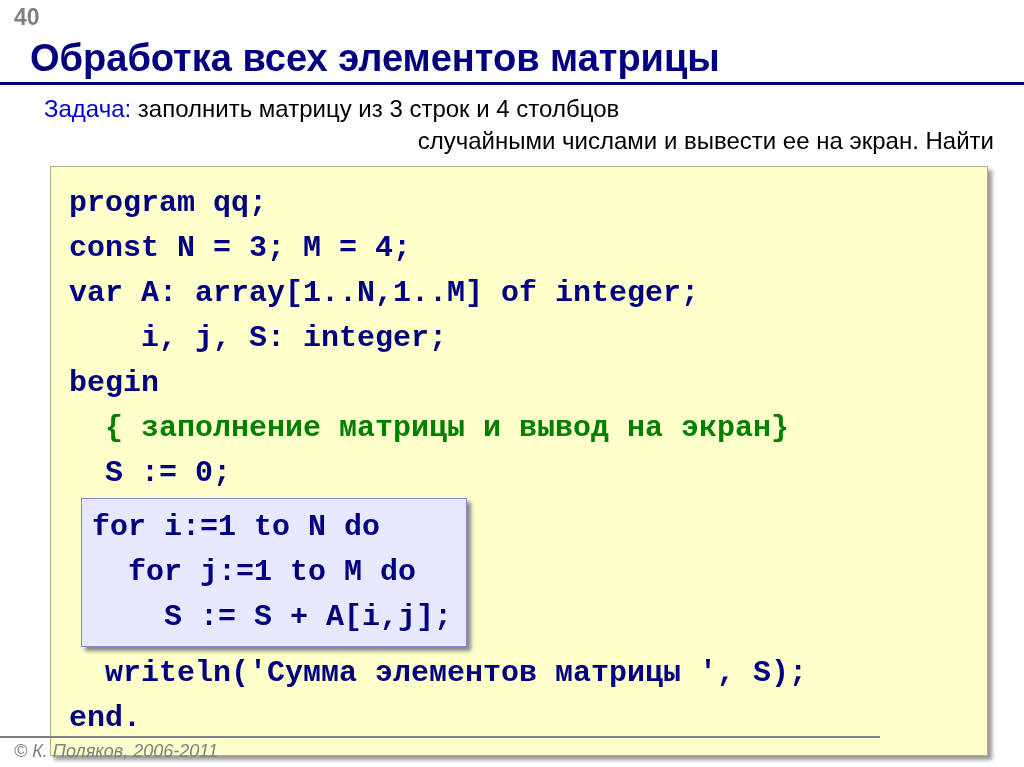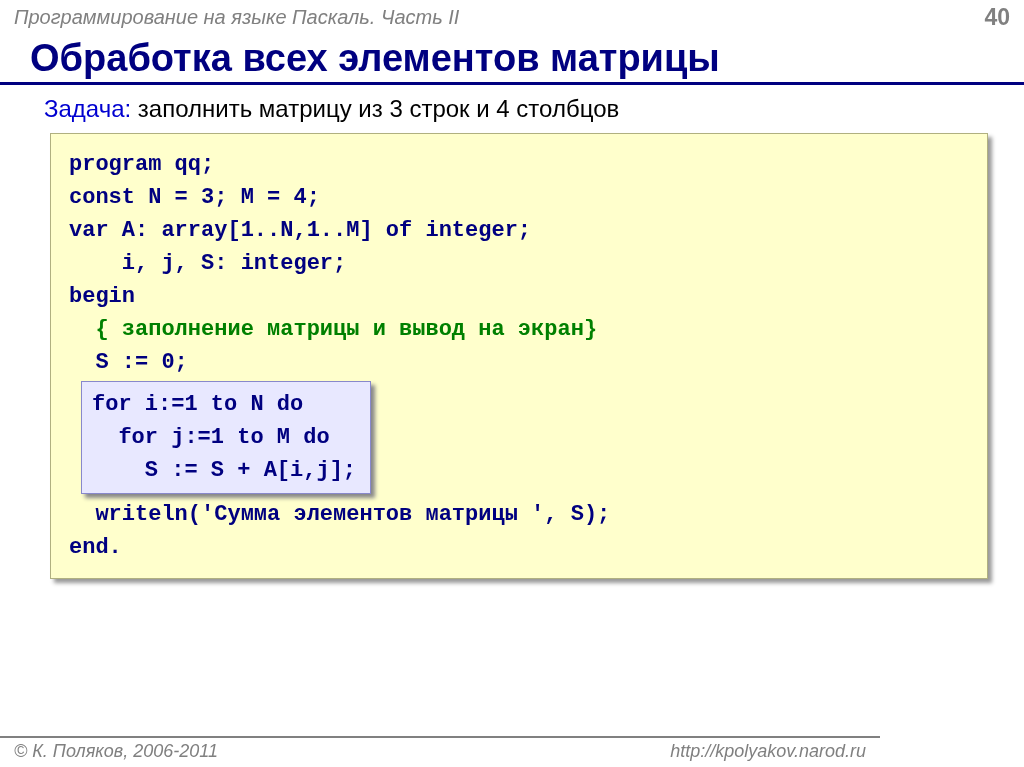--- a/index.html
+++ b/index.html
@@ -19,62 +19,61 @@
   .task-label { color: #0000d0; }
   .task-body  { color: #000; text-align: right; }
   .task-indent { display: block; margin-left: 102px; }
   .code-box {
     background: #ffffcc; border: 1px solid #b0b080;
     box-shadow: 4px 4px 4px #999; padding: 14px 18px 14px 18px;
     margin: 2px 6px 10px 6px;
   }
   .code-box pre {
     font-family: "Courier New", Courier, monospace;
-    font-weight: bold; font-size: 22px; line-height: 1.5; white-space: pre;
+    font-weight: bold; font-size: 30px; line-height: 1.5; white-space: pre;
   }
   .navy  { color: #000080; }
   .green { color: #008000; }
   .inner-box {
     display: inline-block; background: #e8e8ff; border: 1px solid #8888cc;
     box-shadow: 4px 4px 4px #888; padding: 6px 14px 6px 10px; margin: 2px 0 4px 12px;
   }
   .footer {
     position: absolute; left: 0; bottom: 0; width: 880px;
     display: flex; justify-content: space-between; align-items: center;
     border-top: 2px solid #808080; padding: 3px 14px 5px 14px;
     color: #808080; font-style: italic; font-size: 18px;
   }
 </style>
 </head>
 <body>
 
 <div class="header">
-  <span class="header-title">Программирование на языке Паскаль. Часть II</span>
   <span class="header-page">40</span>
 </div>
 
 <div class="title">Обработка всех элементов матрицы</div>
 
 <div class="content">
   <div class="task">
     <span class="task-label">Задача:</span><span class="task-body"> заполнить матрицу из 3 строк и 4 столбцов</span>
+    <span class="task-indent task-body">случайными числами и вывести ее на экран. Найти</span>
   </div>
 
   <div class="code-box">
 <pre><span class="navy">program qq;</span>
 <span class="navy">const N = 3; M = 4;</span>
 <span class="navy">var A: array[1..N,1..M] of integer;</span>
 <span class="navy">    i, j, S: integer;</span>
 <span class="navy">begin</span>
 <span class="green">  { заполнение матрицы и вывод на экран}</span>
 <span class="navy">  S := 0;</span>
 <span class="inner-box"><span class="navy">for i:=1 to N do</span>
 <span class="navy">  for j:=1 to M do</span>
 <span class="navy">    S := S + A[i,j];</span></span>
 <span class="navy">  writeln('Сумма элементов матрицы ', S);</span>
 <span class="navy">end.</span></pre>
   </div>
 </div>
 
 <div class="footer">
   <span>© К. Поляков, 2006-2011</span>
-  <span>http://kpolyakov.narod.ru</span>
 </div>
 
 </body></html>

